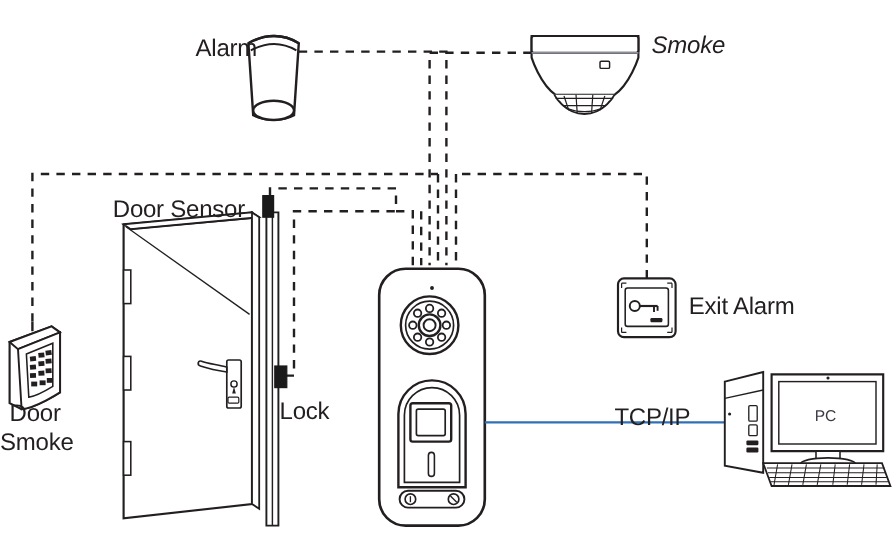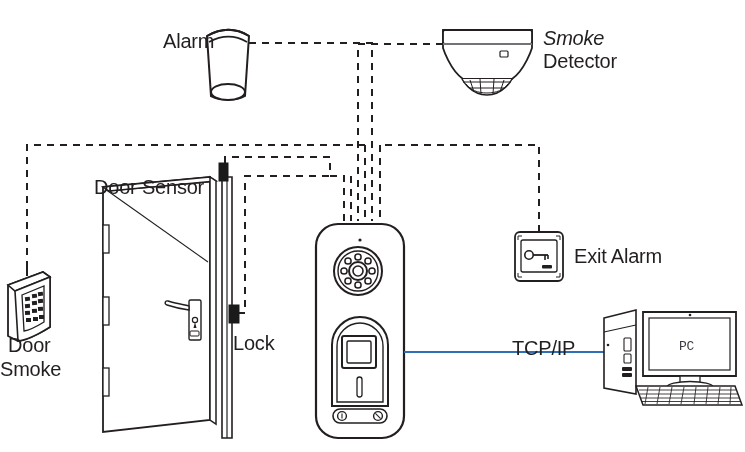--- a/index.html
+++ b/index.html
@@ -12,21 +12,21 @@
   svg#scene{position:absolute;left:0;top:0;width:745px;height:452px;display:block;}
   .lbl{
     position:absolute;
     color:#231f20;
     font-family:"Liberation Sans", sans-serif;
     font-size:20px;
     line-height:22px;
     white-space:pre;
     letter-spacing:-0.2px;
   }
-  .lbl-pc{font-size:13px;color:#3a3a44;font-family:Liberation Mono, monospace;}
+  .lbl-pc{font-size:13px;color:#3a3a44;}
 </style>
 </head>
 <body>
 
 <div id="diagram-root">
 
   <svg id="scene" viewBox="0 0 745 452" xmlns="http://www.w3.org/2000/svg">
     <defs>
       <clipPath id="clip-term">
         <rect x="316" y="224" width="88" height="214" rx="22" ry="22"></rect>
@@ -227,23 +227,22 @@
           <line x1="731" y1="387" x2="730" y2="404"></line>
         </g>
       </g>
 
     </g>
   </svg>
 
   <div class="lbl" style="left:163px;top:30px;">Alarm</div>
 
   <div class="lbl" style="left:543px;top:27px;font-style:italic;">Smoke</div>
-  <div class="lbl" style="left:543px;top:50px;">Detector</div>
-
-  <div class="lbl" style="left:94px;top:176px;">Door Sensor</div>
+
+  <div class="lbl" style="left:94px;top:164px;">Door Sensor</div>
 
   <div class="lbl" style="left:8px;top:334px;">Door</div>
   <div class="lbl" style="left:0px;top:358px;">Smoke</div>
 
   <div class="lbl" style="left:233px;top:332px;">Lock</div>
 
   <div class="lbl" style="left:574px;top:245px;">Exit Alarm</div>
 
   <div class="lbl" style="left:479px;top:337px;margin-left:33px;">TCP/IP</div>
 

